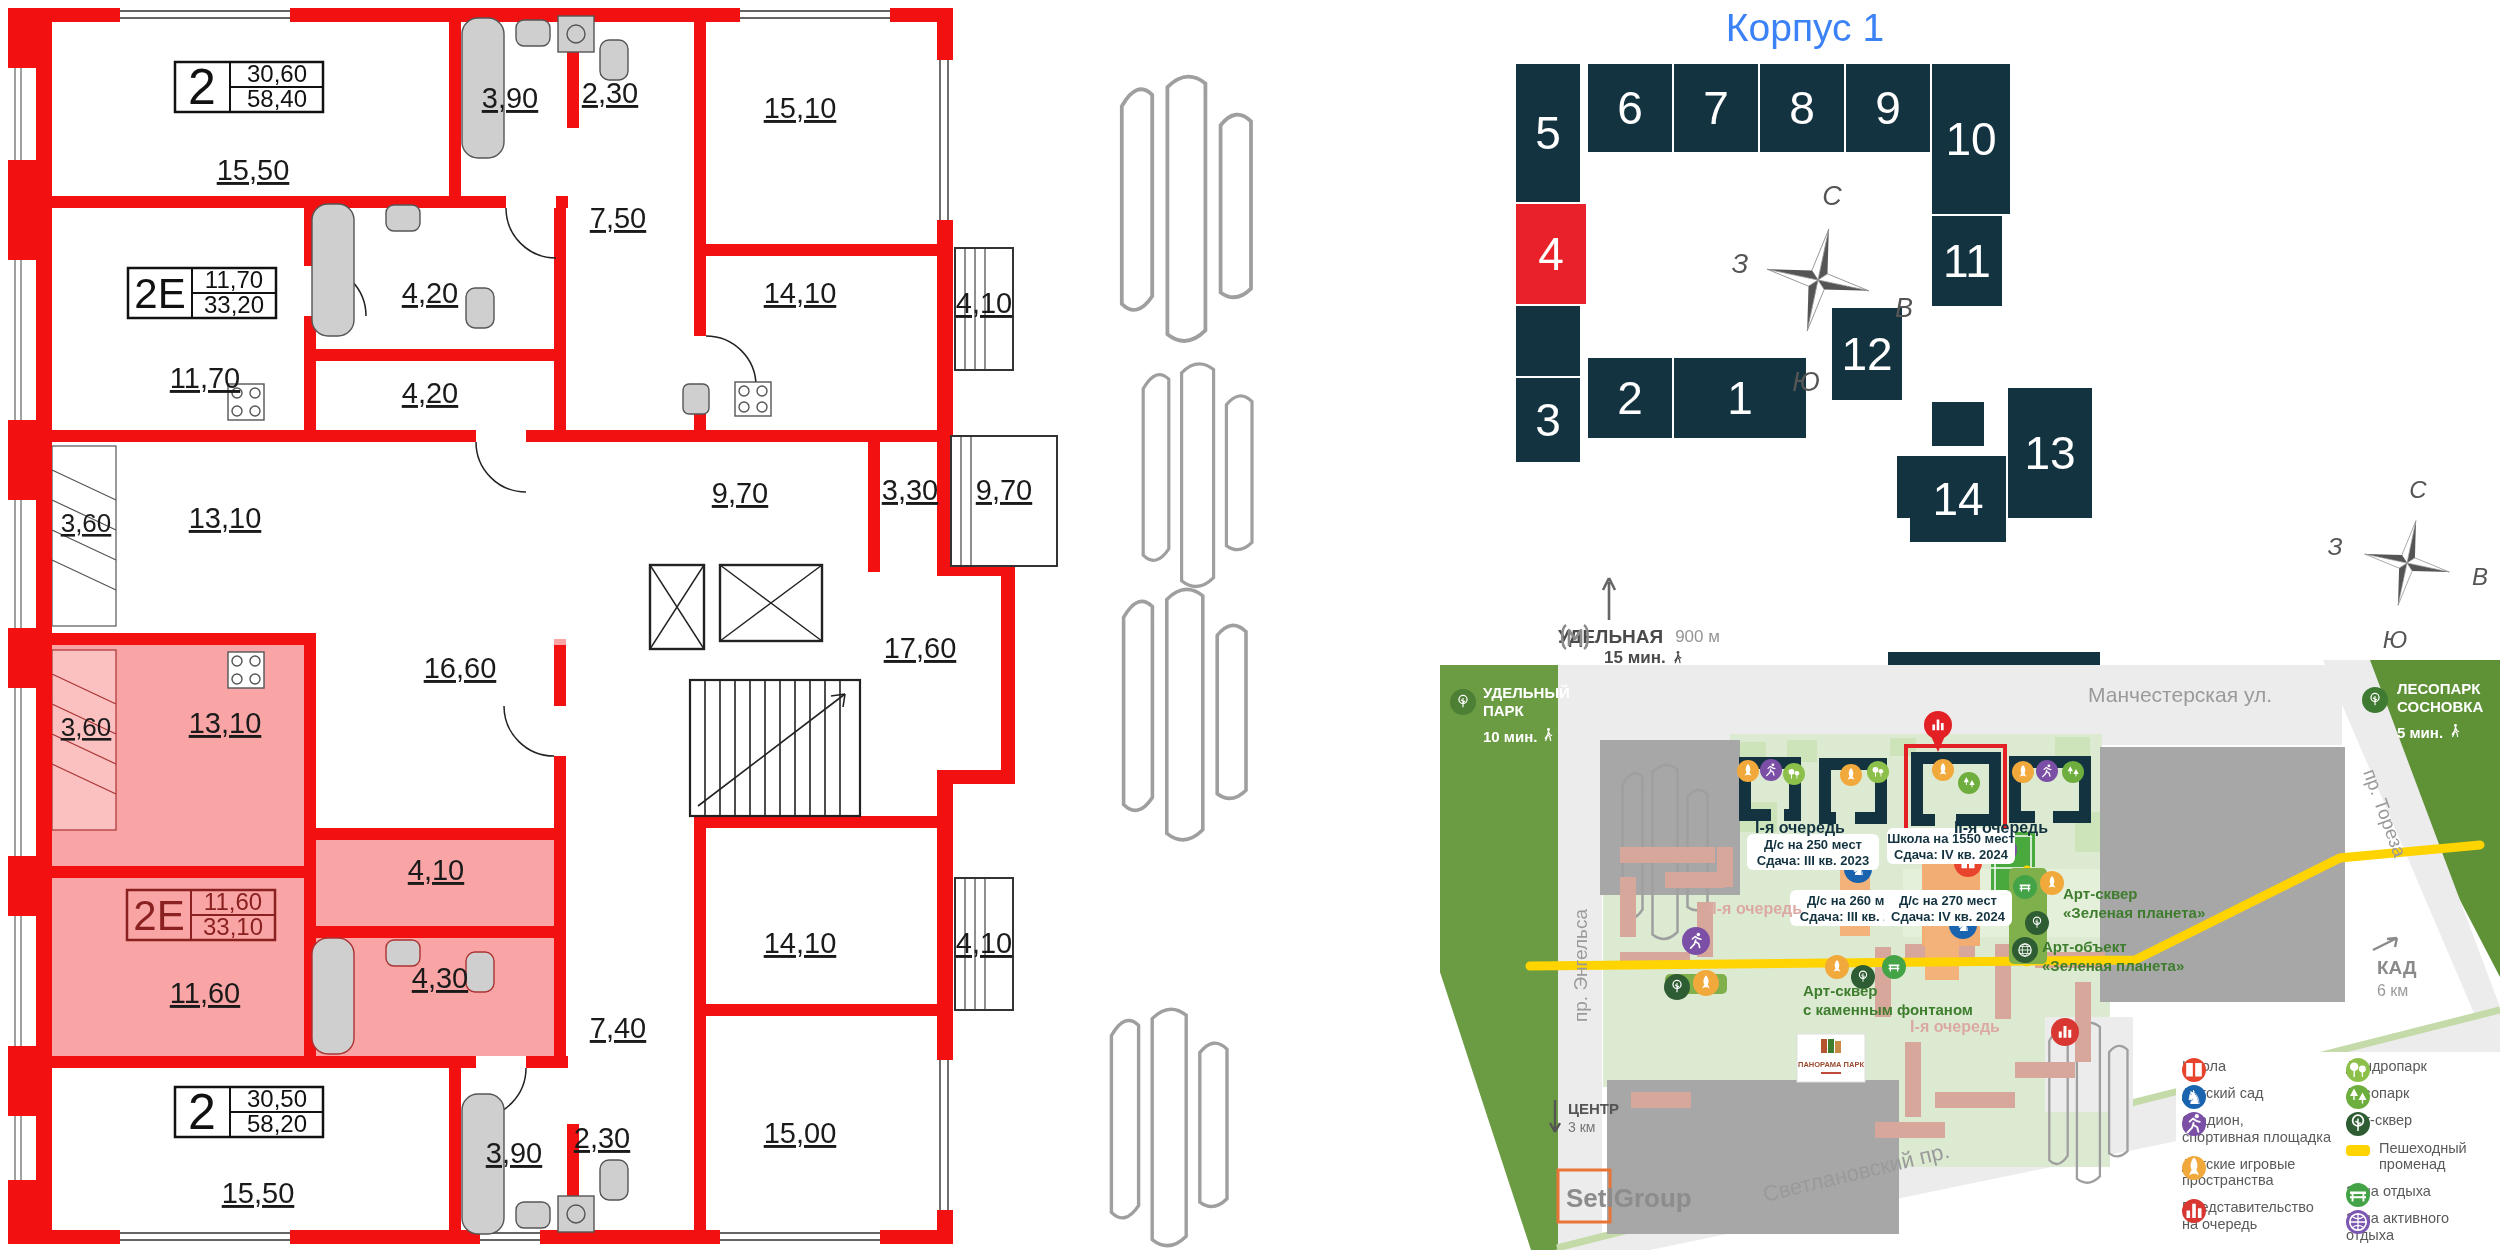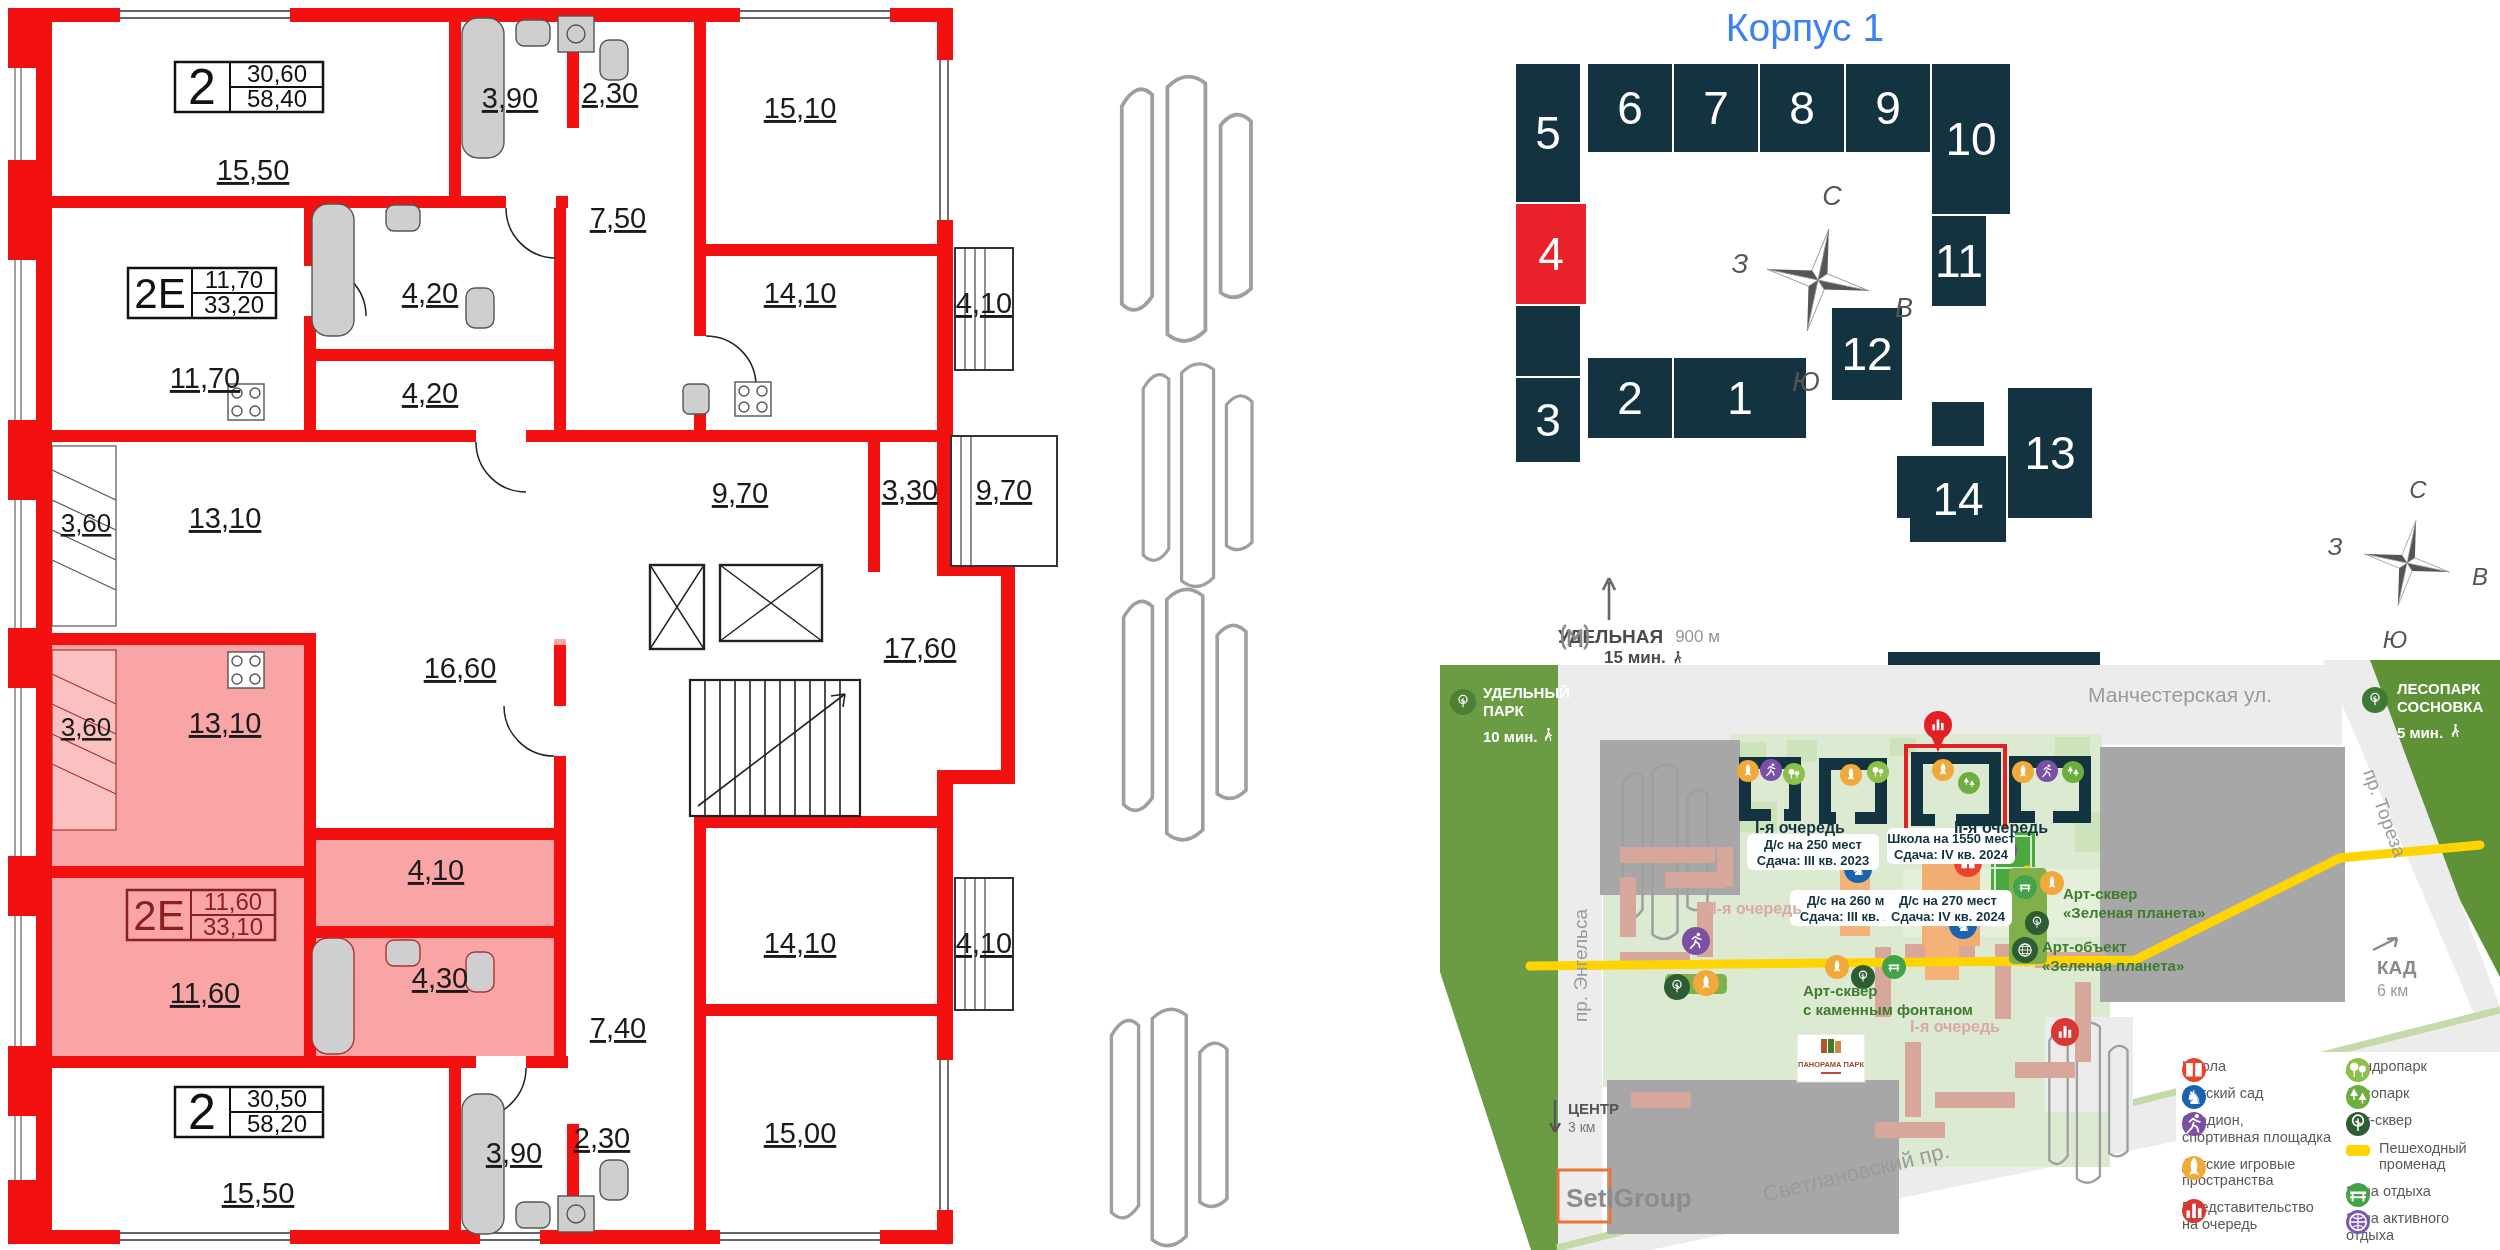--- a/index.html
+++ b/index.html
@@ -362,21 +362,21 @@
   <div class="blankcell" style="left:1516px;top:306px;width:64px;height:70px"></div>
   <div class="cell" style="left:1516px;top:378px;width:64px;height:84px">
         <span>3</span>
       </div>
   <div class="cell" style="left:1588px;top:358px;width:84px;height:80px">
         <span>2</span>
       </div>
   <div class="cell" style="left:1674px;top:358px;width:132px;height:80px">
         <span>1</span>
       </div>
-  <div class="cell" style="left:1932px;top:216px;width:54px;height:90px">
+  <div class="cell" style="left:1932px;top:216px;width:70px;height:90px">
         <span>11</span>
       </div>
   <div class="cell" style="left:1832px;top:308px;width:70px;height:92px">
         <span>12</span>
       </div>
   <div class="blankcell" style="left:1932px;top:402px;width:52px;height:44px"></div>
   <div class="cell" style="left:1897px;top:456px;width:98px;height:62px">
         <span>15</span>
       </div>
   <div class="cell" style="left:1910px;top:456px;width:96px;height:86px">

